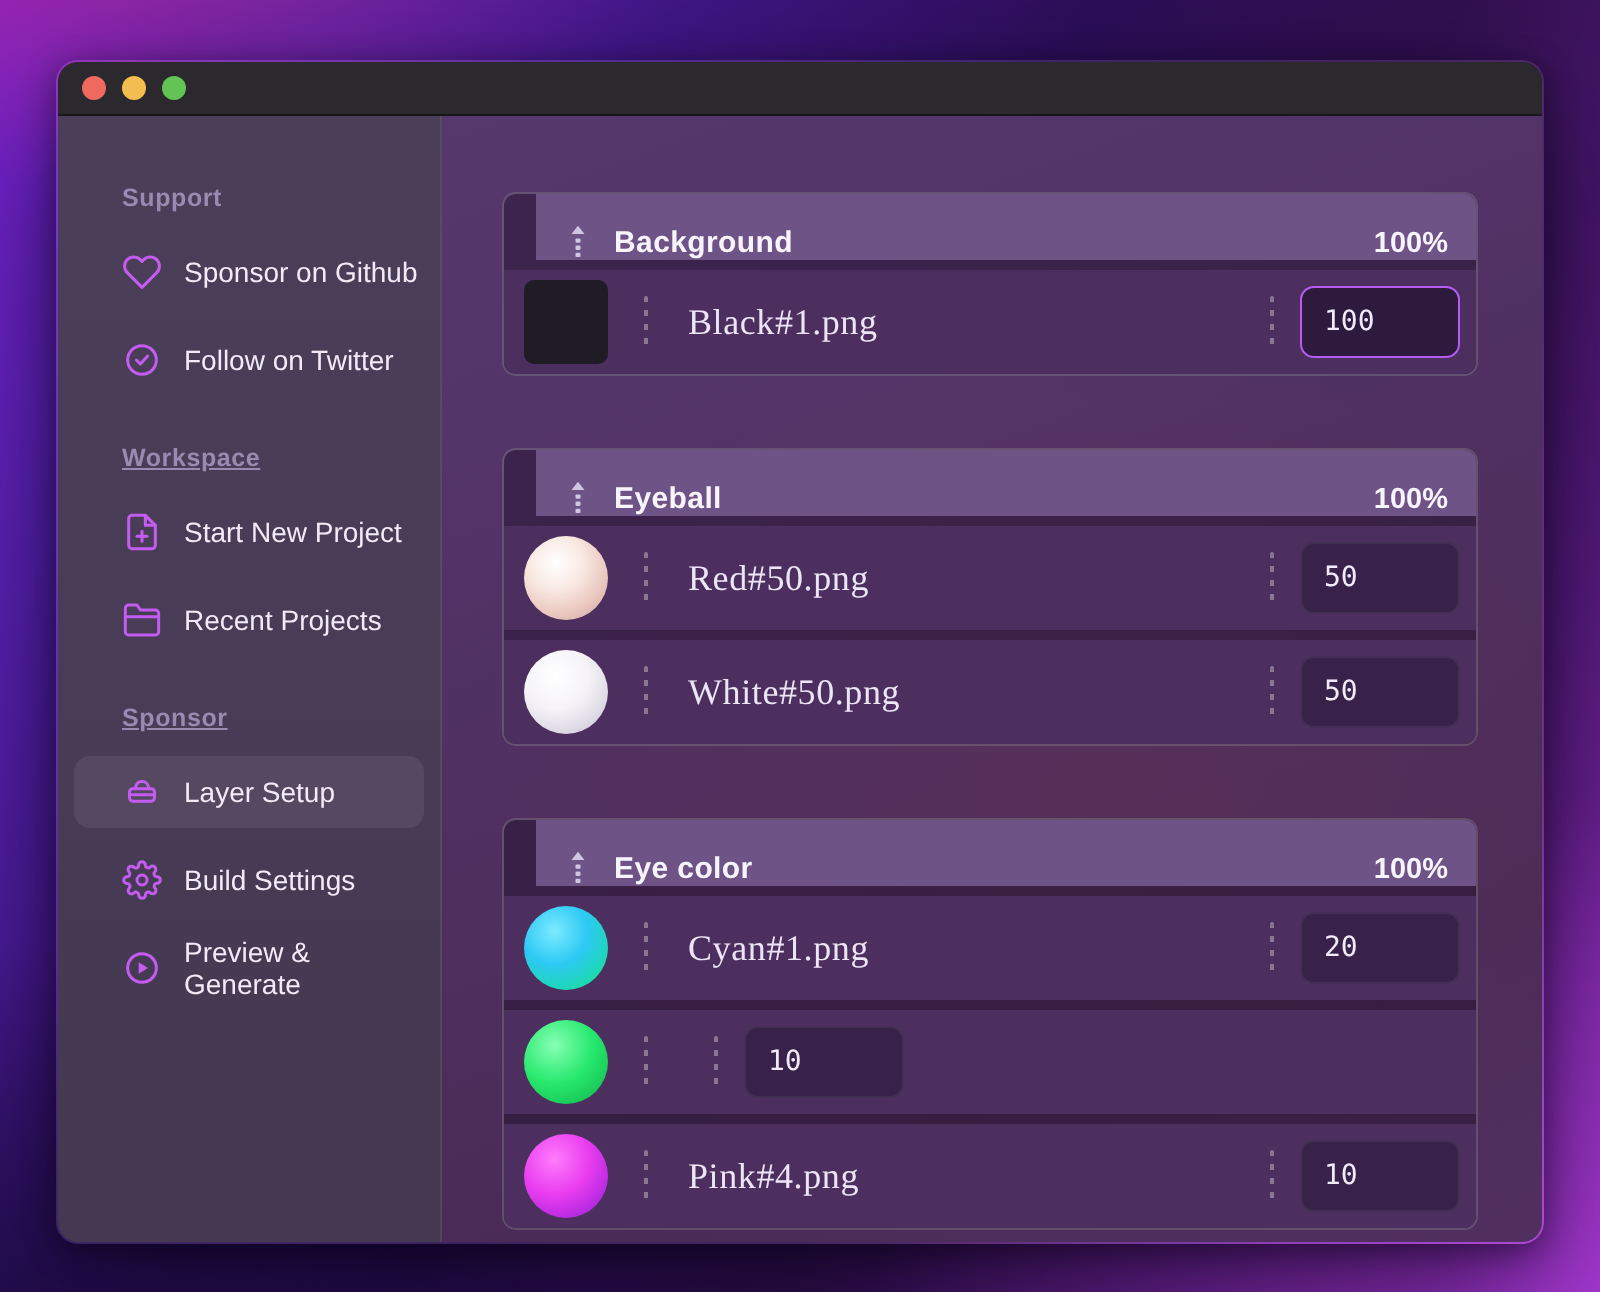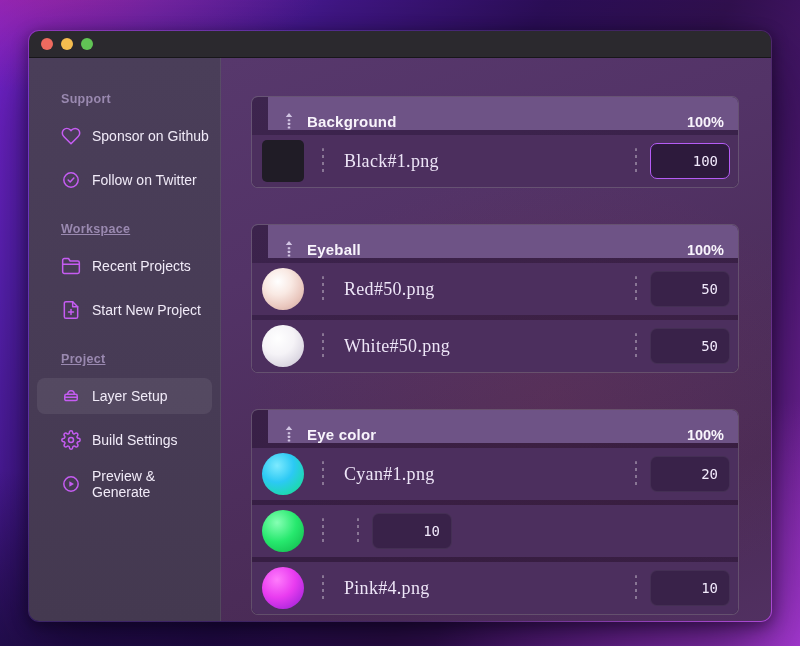--- a/index.html
+++ b/index.html
@@ -98,21 +98,21 @@
   .vdiv.right { margin:0 13px; }
   .file {
     flex:1; min-width:0; font-family:Liberation Serif, serif;
     font-size:18px; color:#ede5f7; letter-spacing:.3px;
   }
   .weight-input {
     flex:none; width:80px; height:36px; border-radius:7px;
     border:1px solid rgba(255,255,255,.06);
     background:rgba(18,8,30,.32);
     font-family:"DejaVu Sans Mono", monospace; font-size:14px; color:#f2eafc;
-    text-align:right; padding:0 11px; outline:none;
+    padding:0 11px; outline:none;
   }
   .weight-input.focused { border:1.5px solid #b55cf5; background:rgba(14,6,26,.5); }
 </style>
 </head>
 <body>
 
 <div class="window">
 
   <div class="titlebar">
     <div class="traffic">
@@ -145,41 +145,41 @@
           </span>
           <span>Follow on Twitter</span>
         </div>
       </div>
 
       <div class="side-section">
         <div class="section-label">Workspace</div>
         <div class="side-item">
           <span class="icn">
             <svg viewBox="0 0 24 24">
-                <path d="M22 19a2 2 0 0 1-2 2H4a2 2 0 0 1-2-2V5a2 2 0 0 1 2-2h5l2 3h9a2 2 0 0 1 2 2z"></path>
-                <path d="M2 10h20"></path>
-              </svg>
-          </span>
-          <span>Recent Projects</span>
-        </div>
-        <div class="side-item">
-          <span class="icn">
-            <svg viewBox="0 0 24 24">
                 <path d="M14 2H6a2 2 0 0 0-2 2v16a2 2 0 0 0 2 2h12a2 2 0 0 0 2-2V8z"></path>
                 <polyline points="14 2 14 8 20 8"></polyline>
                 <line x1="12" y1="11.5" x2="12" y2="17.5"></line>
                 <line x1="9" y1="14.5" x2="15" y2="14.5"></line>
               </svg>
           </span>
           <span>Start New Project</span>
         </div>
+        <div class="side-item">
+          <span class="icn">
+            <svg viewBox="0 0 24 24">
+                <path d="M22 19a2 2 0 0 1-2 2H4a2 2 0 0 1-2-2V5a2 2 0 0 1 2-2h5l2 3h9a2 2 0 0 1 2 2z"></path>
+                <path d="M2 10h20"></path>
+              </svg>
+          </span>
+          <span>Recent Projects</span>
+        </div>
       </div>
 
       <div class="side-section">
-        <div class="section-label">Project</div>
+        <div class="section-label">Sponsor</div>
         <div class="side-item active">
           <span class="icn">
             <svg viewBox="0 0 24 24">
                 <path d="M8 10c0-2.6 1.7-4.3 4-4.3S16 7.4 16 10"></path>
                 <rect x="4.5" y="10" width="15" height="7.5" rx="2"></rect>
                 <path d="M4.5 13.6h15"></path>
               </svg>
           </span>
           <span>Layer Setup</span>
         </div>

